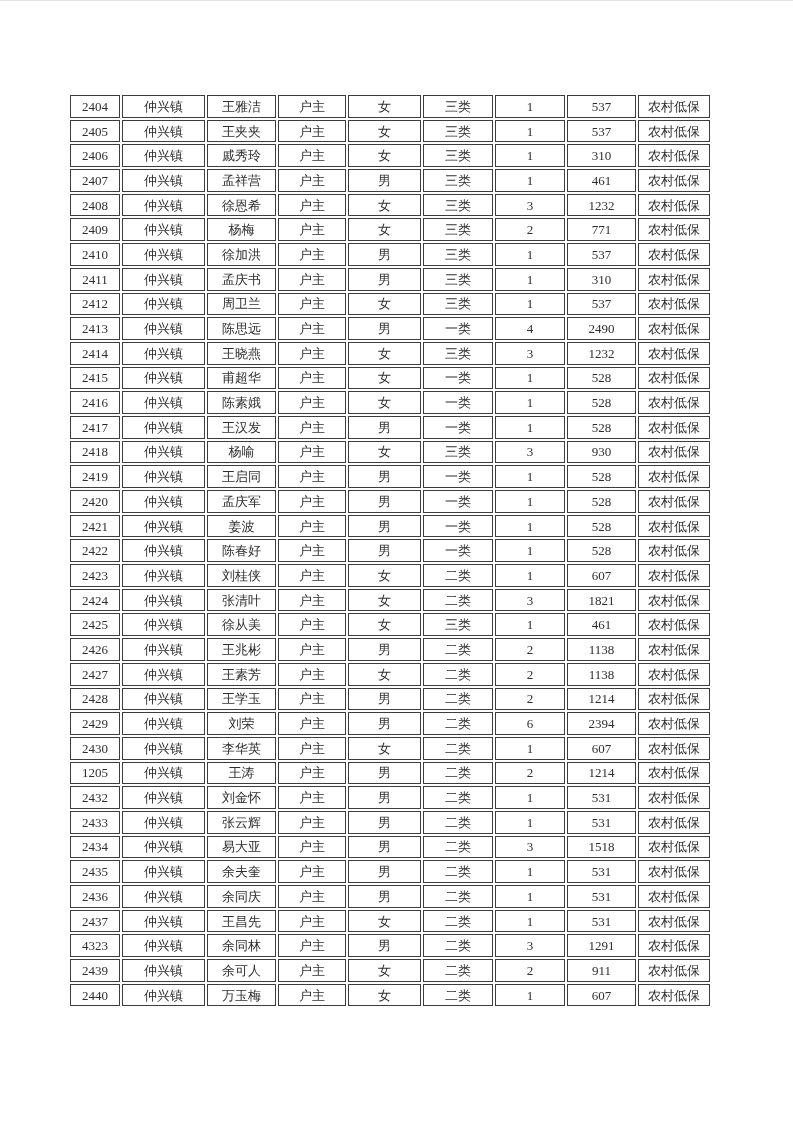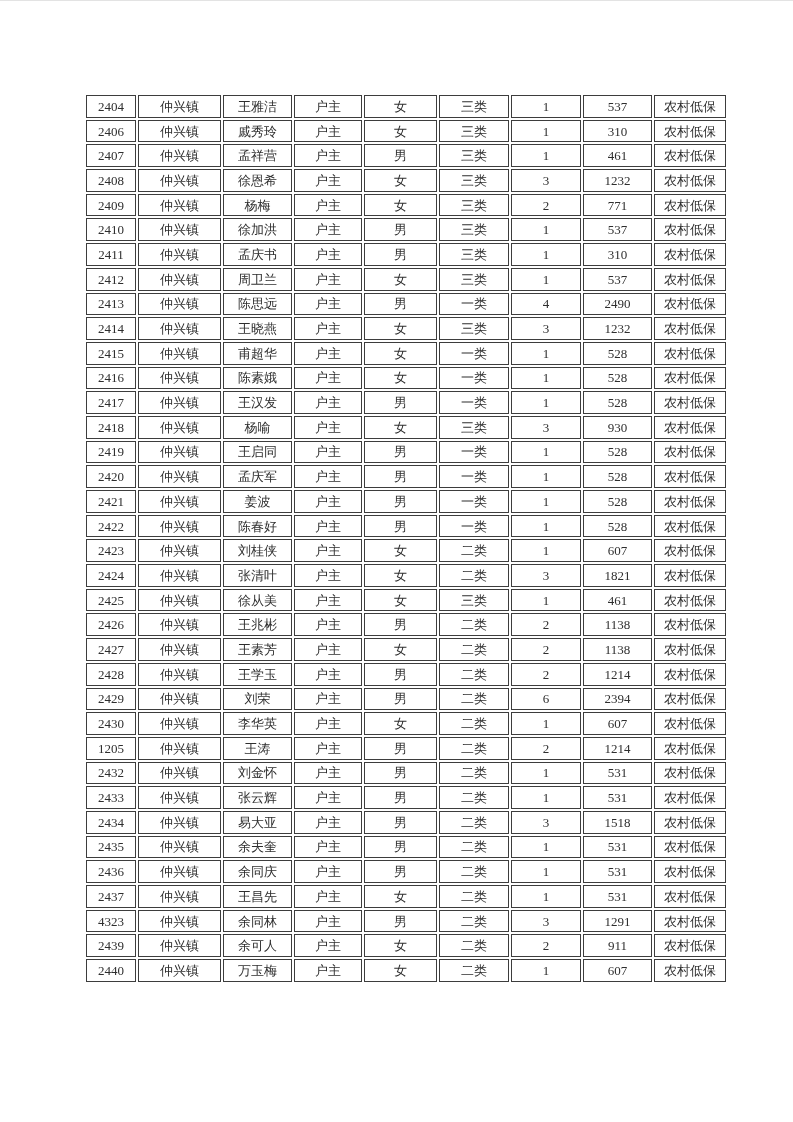--- a/index.html
+++ b/index.html
@@ -21,21 +21,21 @@
     background: #ffffff;
   }
   .page-top-edge {
     position: absolute;
     top: 0; left: 0; right: 0;
     height: 1px;
     background: #e3e3e3;
   }
   table.records {
     position: absolute;
-    left: 84px;
+    left: 68px;
     top: 93px;
     border-collapse: separate;
     border-spacing: 2px;
     table-layout: fixed;
     font-size: 13px;
     line-height: 1;
   }
   table.records td {
     border: 1px solid #3d3d3d;
     box-sizing: border-box;
@@ -82,20 +82,31 @@
           <td>仲兴镇</td>
           <td>王雅洁</td>
           <td>户主</td>
           <td>女</td>
           <td>三类</td>
           <td>1</td>
           <td>537</td>
           <td>农村低保</td>
         </tr>
         <tr>
+          <td>2405</td>
+          <td>仲兴镇</td>
+          <td>王夹夹</td>
+          <td>户主</td>
+          <td>女</td>
+          <td>三类</td>
+          <td>1</td>
+          <td>537</td>
+          <td>农村低保</td>
+        </tr>
+        <tr>
           <td>2406</td>
           <td>仲兴镇</td>
           <td>戚秀玲</td>
           <td>户主</td>
           <td>女</td>
           <td>三类</td>
           <td>1</td>
           <td>310</td>
           <td>农村低保</td>
         </tr>

